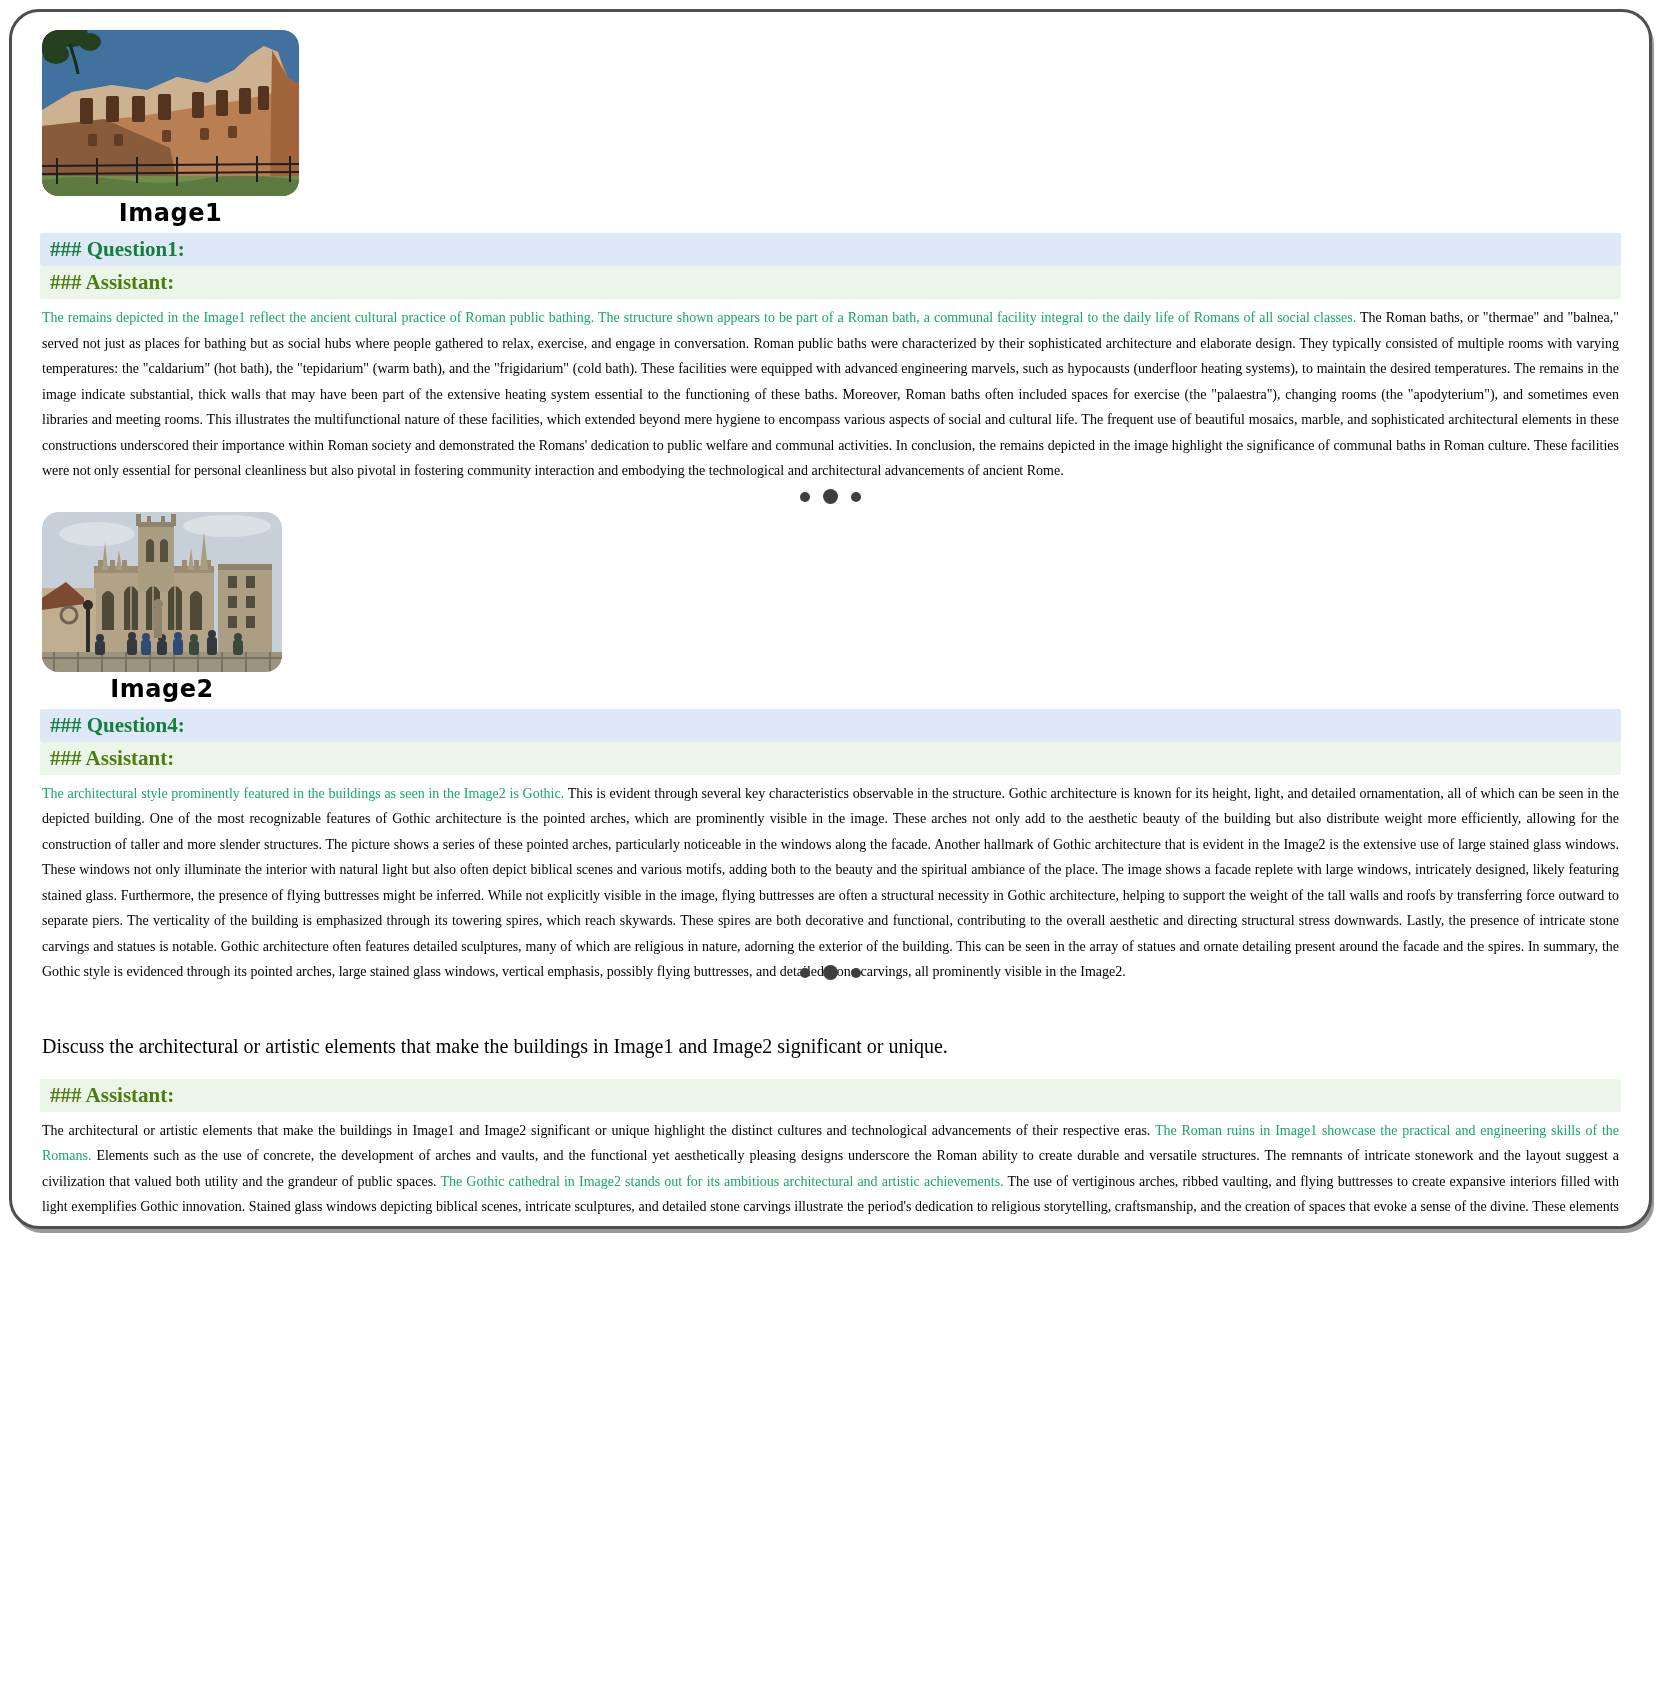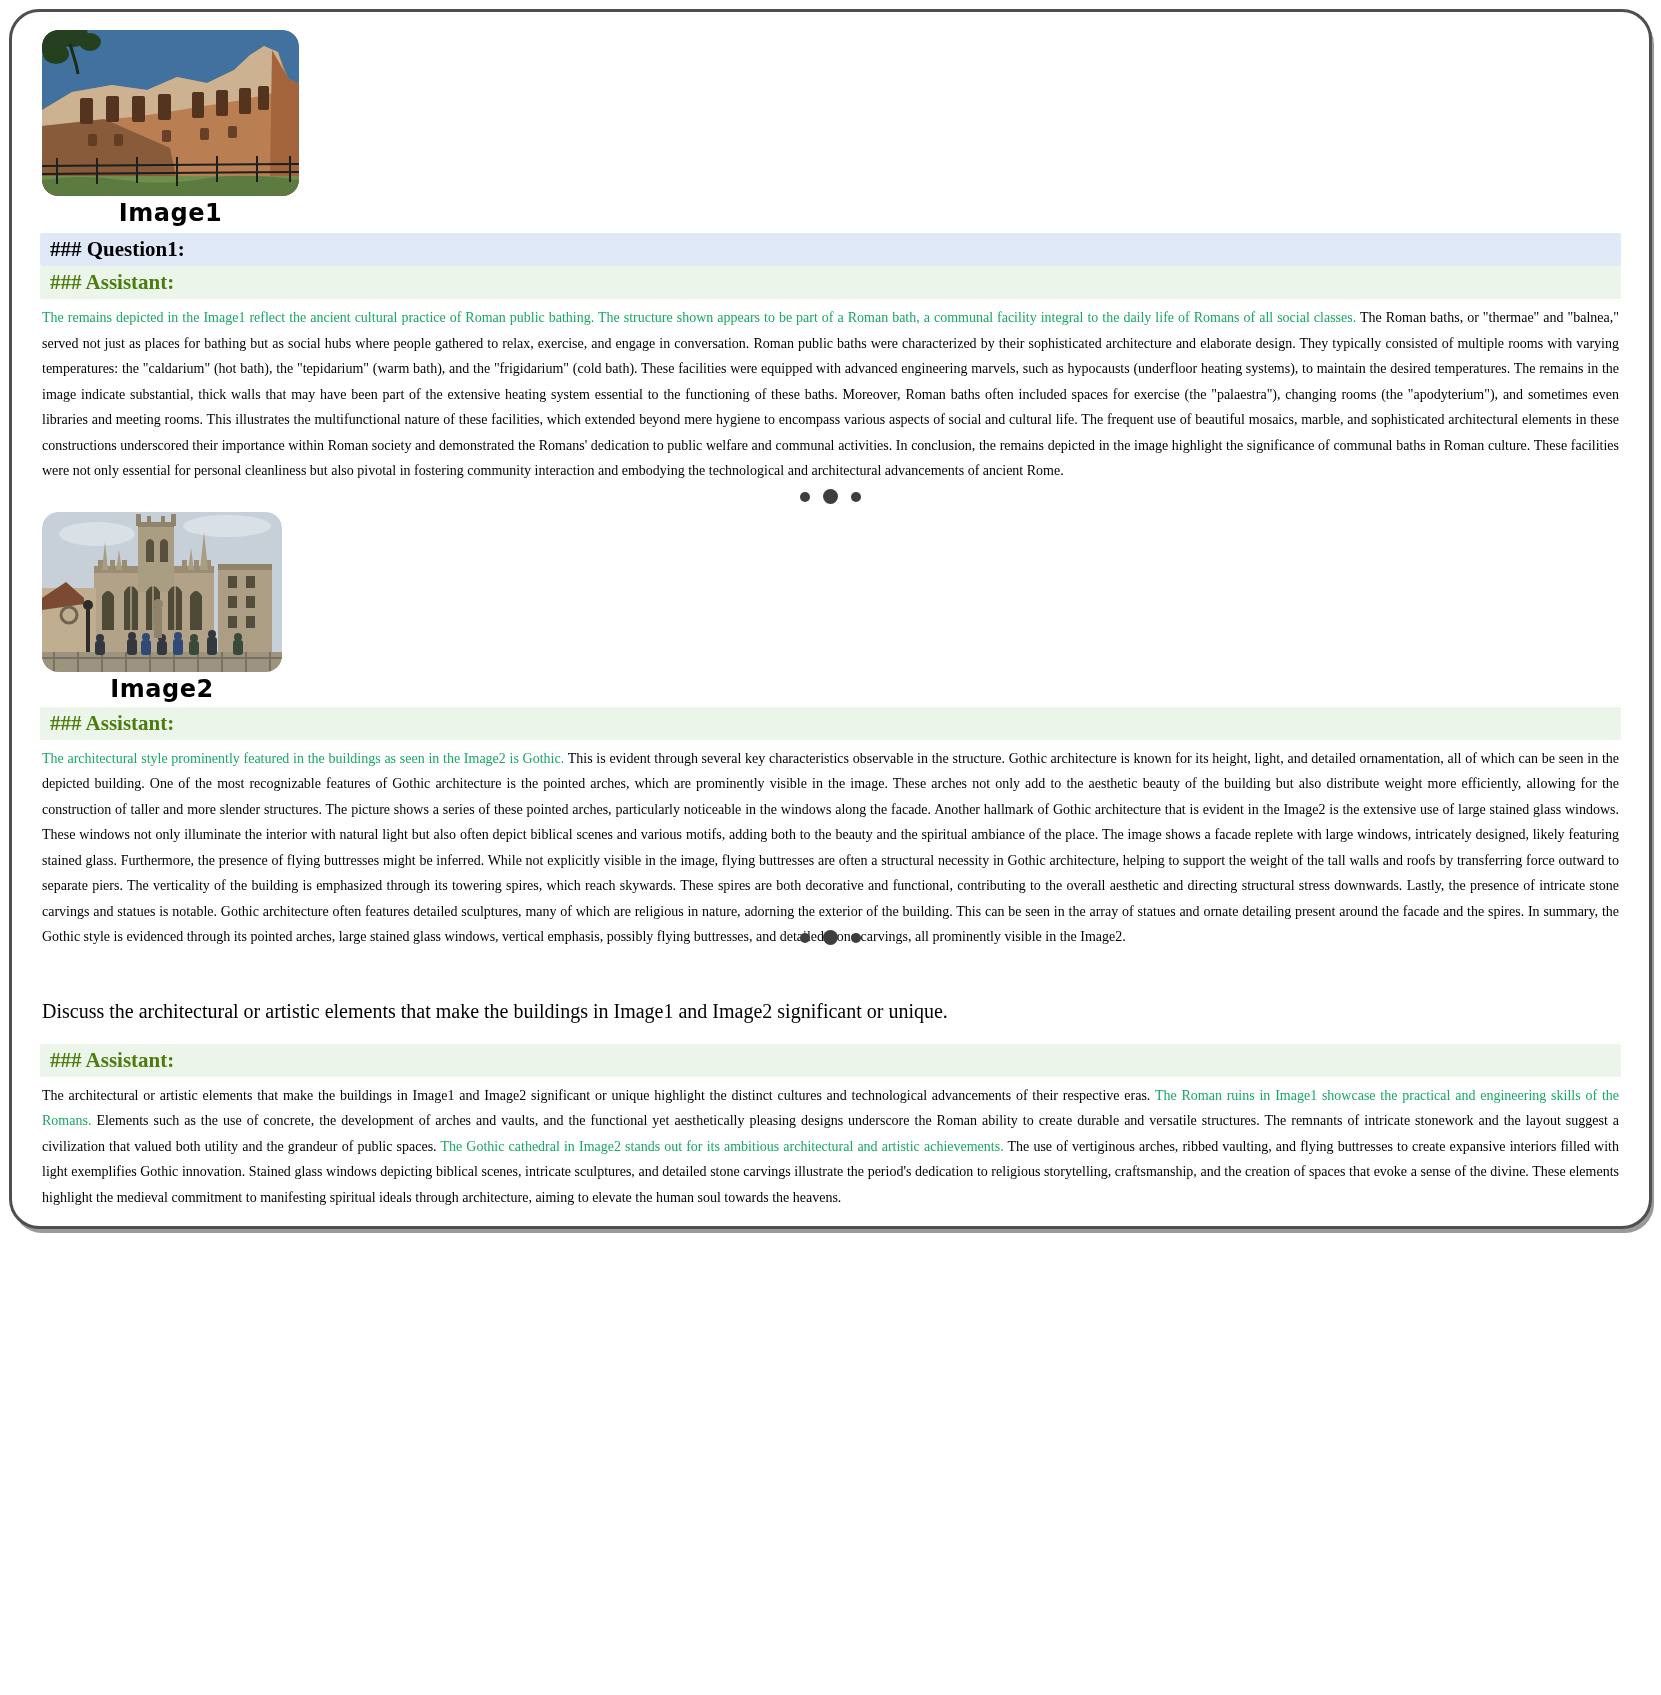--- a/index.html
+++ b/index.html
@@ -30,21 +30,21 @@
     font-size: 24px;
     margin-top: 3px;
     letter-spacing: 0.5px;
   }
   .strip {
     padding: 4px 10px;
     font-size: 21px;
     font-weight: bold;
     border-radius: 2px;
   }
-  .q-strip { background: #dfe8f7; color: #000000; margin-top: 6px; }
+  .q-strip { background: #dfe8f7; color: #15803d; margin-top: 6px; }
   .a-strip { background: #ebf5ea; color: #4d7c0f; }
   .q-text {
     font-size: 20px;
     margin: 8px 2px 20px 2px;
     line-height: 26px;
   }
   .answer {
     font-size: 14px;
     line-height: 25.5px;
     text-align: justify;
@@ -240,20 +240,21 @@
           </g>
 
           <rect x="112" y="96" width="8" height="30" fill="#8f836c"></rect>
           <circle cx="116" cy="92" r="5" fill="#8f836c"></circle>
         </g>
       </svg>
     </div>
     <div class="photo-caption">Image2</div>
   </div>
 
+  <div class="strip q-strip">### Question4:</div>
 
   <div class="strip a-strip">### Assistant:</div>
   <div class="rel">
     <p class="answer"><span class="hl">The architectural style prominently featured in the buildings as seen in the Image2 is Gothic. </span><span>This is evident through several key characteristics observable in the structure. Gothic architecture is known for its height, light, and detailed ornamentation, all of which can be seen in the depicted building. One of the most recognizable features of Gothic architecture is the pointed arches, which are prominently visible in the image. These arches not only add to the aesthetic beauty of the building but also distribute weight more efficiently, allowing for the construction of taller and more slender structures. The picture shows a series of these pointed arches, particularly noticeable in the windows along the facade. Another hallmark of Gothic architecture that is evident in the Image2 is the extensive use of large stained glass windows. These windows not only illuminate the interior with natural light but also often depict biblical scenes and various motifs, adding both to the beauty and the spiritual ambiance of the place. The image shows a facade replete with large windows, intricately designed, likely featuring stained glass. Furthermore, the presence of flying buttresses might be inferred. While not explicitly visible in the image, flying buttresses are often a structural necessity in Gothic architecture, helping to support the weight of the tall walls and roofs by transferring force outward to separate piers. The verticality of the building is emphasized through its towering spires, which reach skywards. These spires are both decorative and functional, contributing to the overall aesthetic and directing structural stress downwards. Lastly, the presence of intricate stone carvings and statues is notable. Gothic architecture often features detailed sculptures, many of which are religious in nature, adorning the exterior of the building. This can be seen in the array of statues and ornate detailing present around the facade and the spires. In summary, the Gothic style is evidenced through its pointed arches, large stained glass windows, vertical emphasis, possibly flying buttresses, and detailed stone carvings, all prominently visible in the Image2.</span></p>
     <div class="sep sep-overlay">
       <span class="d d-small"></span>
       <span class="d d-big"></span>
       <span class="d d-small"></span>
     </div>
   </div>

